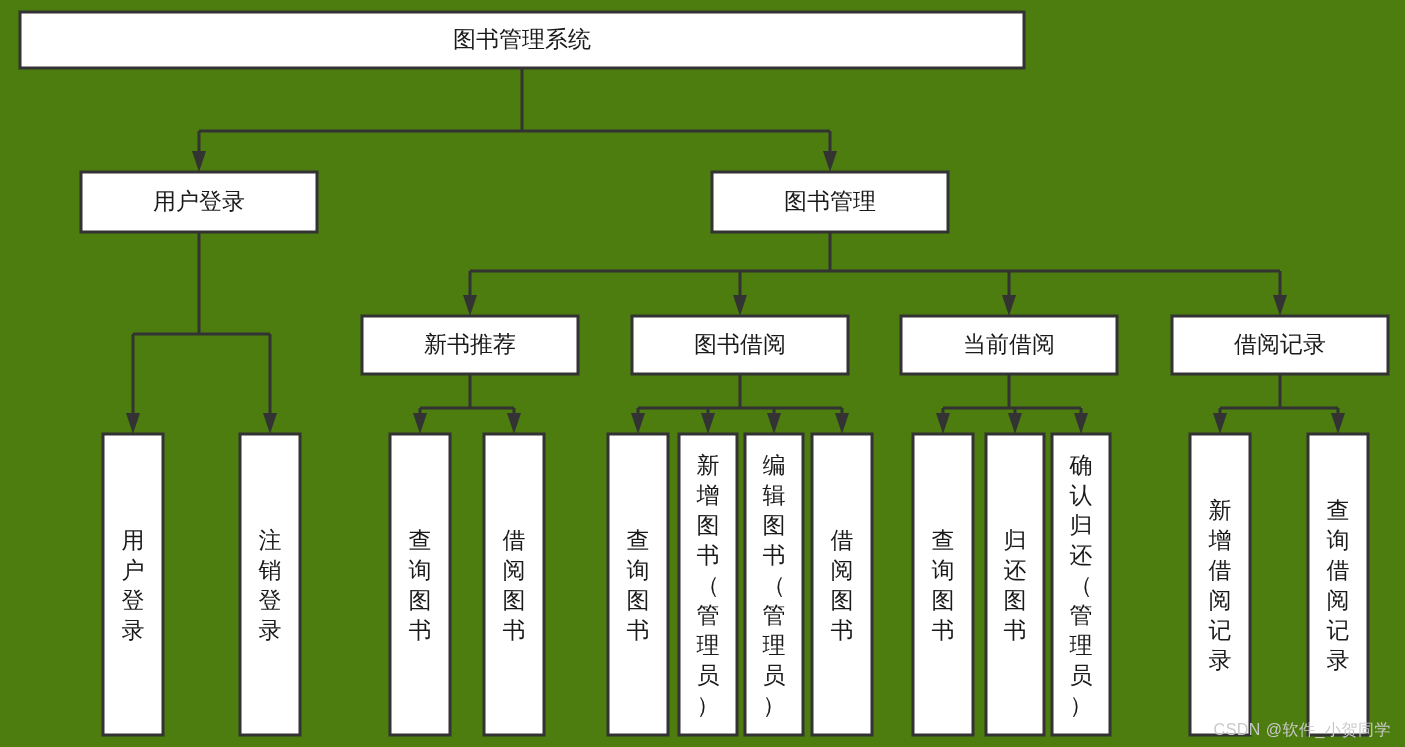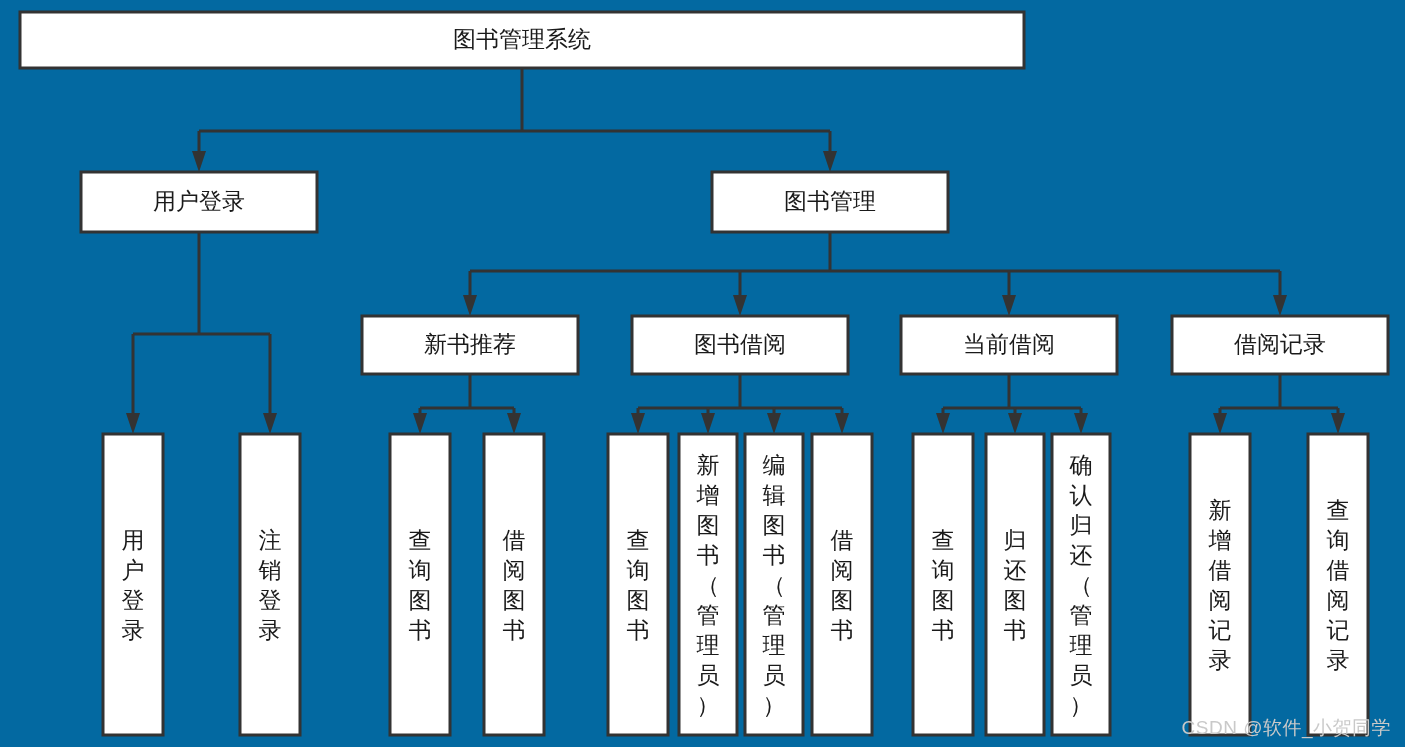--- a/index.html
+++ b/index.html
@@ -4,21 +4,21 @@
 <style>
   html, body {
     margin: 0;
     padding: 0;
     background: #ffffff;
   }
   #page {
     position: relative;
     width: 1405px;
     height: 747px;
-    background: #0369a1;
+    background: #4d7c0f;
     font-family: "Liberation Sans", "DejaVu Sans", sans-serif;
     overflow: hidden;
   }
   svg#diagram {
     position: absolute;
     left: 0;
     top: 0;
     width: 1405px;
     height: 747px;
     display: block;
@@ -48,21 +48,21 @@
     font-family: "Liberation Sans", "DejaVu Sans", sans-serif;
     font-size: 23px;
     fill: #1a1a1a;
     text-anchor: middle;
   }
   .watermark {
     position: absolute;
     right: 14px;
     bottom: 6px;
     font-family: "Liberation Sans", "DejaVu Sans", sans-serif;
-    font-size: 19px;
+    font-size: 16px;
     color: #c9c9c9;
     white-space: nowrap;
     letter-spacing: 0.5px;
     pointer-events: none;
   }
 </style>
 </head>
 <body>
 
 <div id="page">

